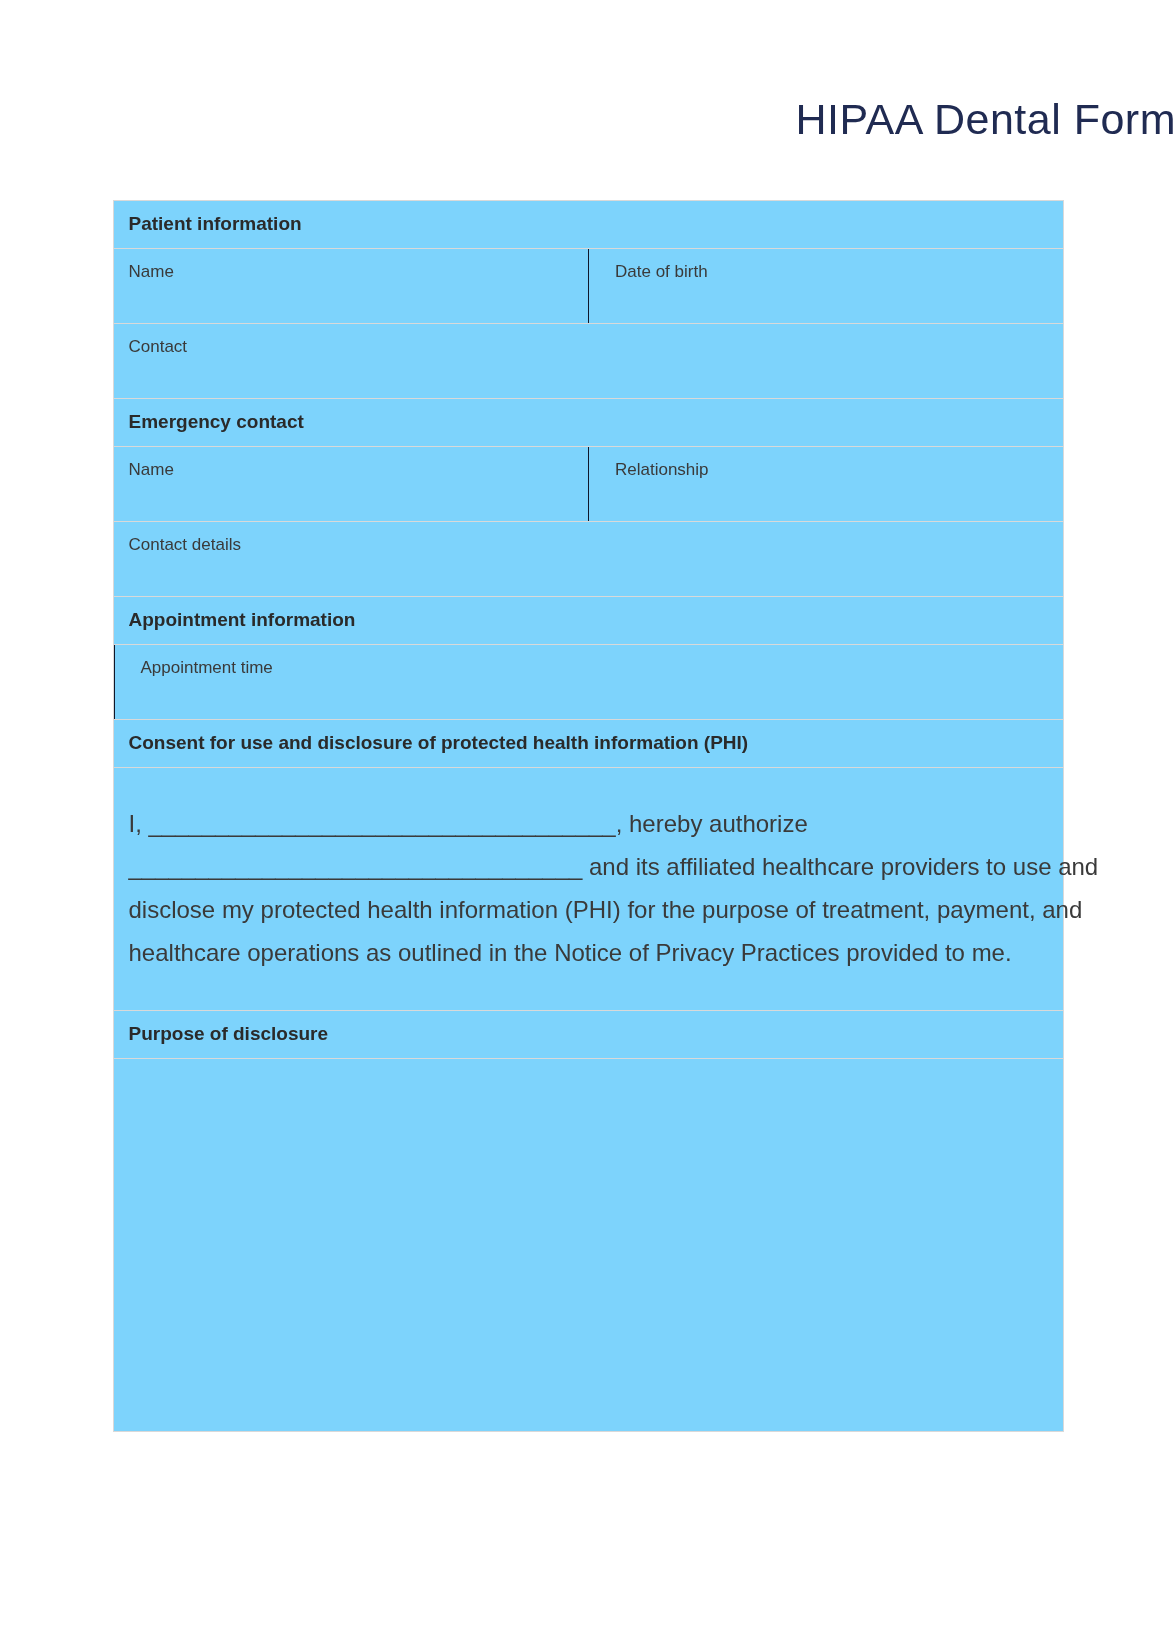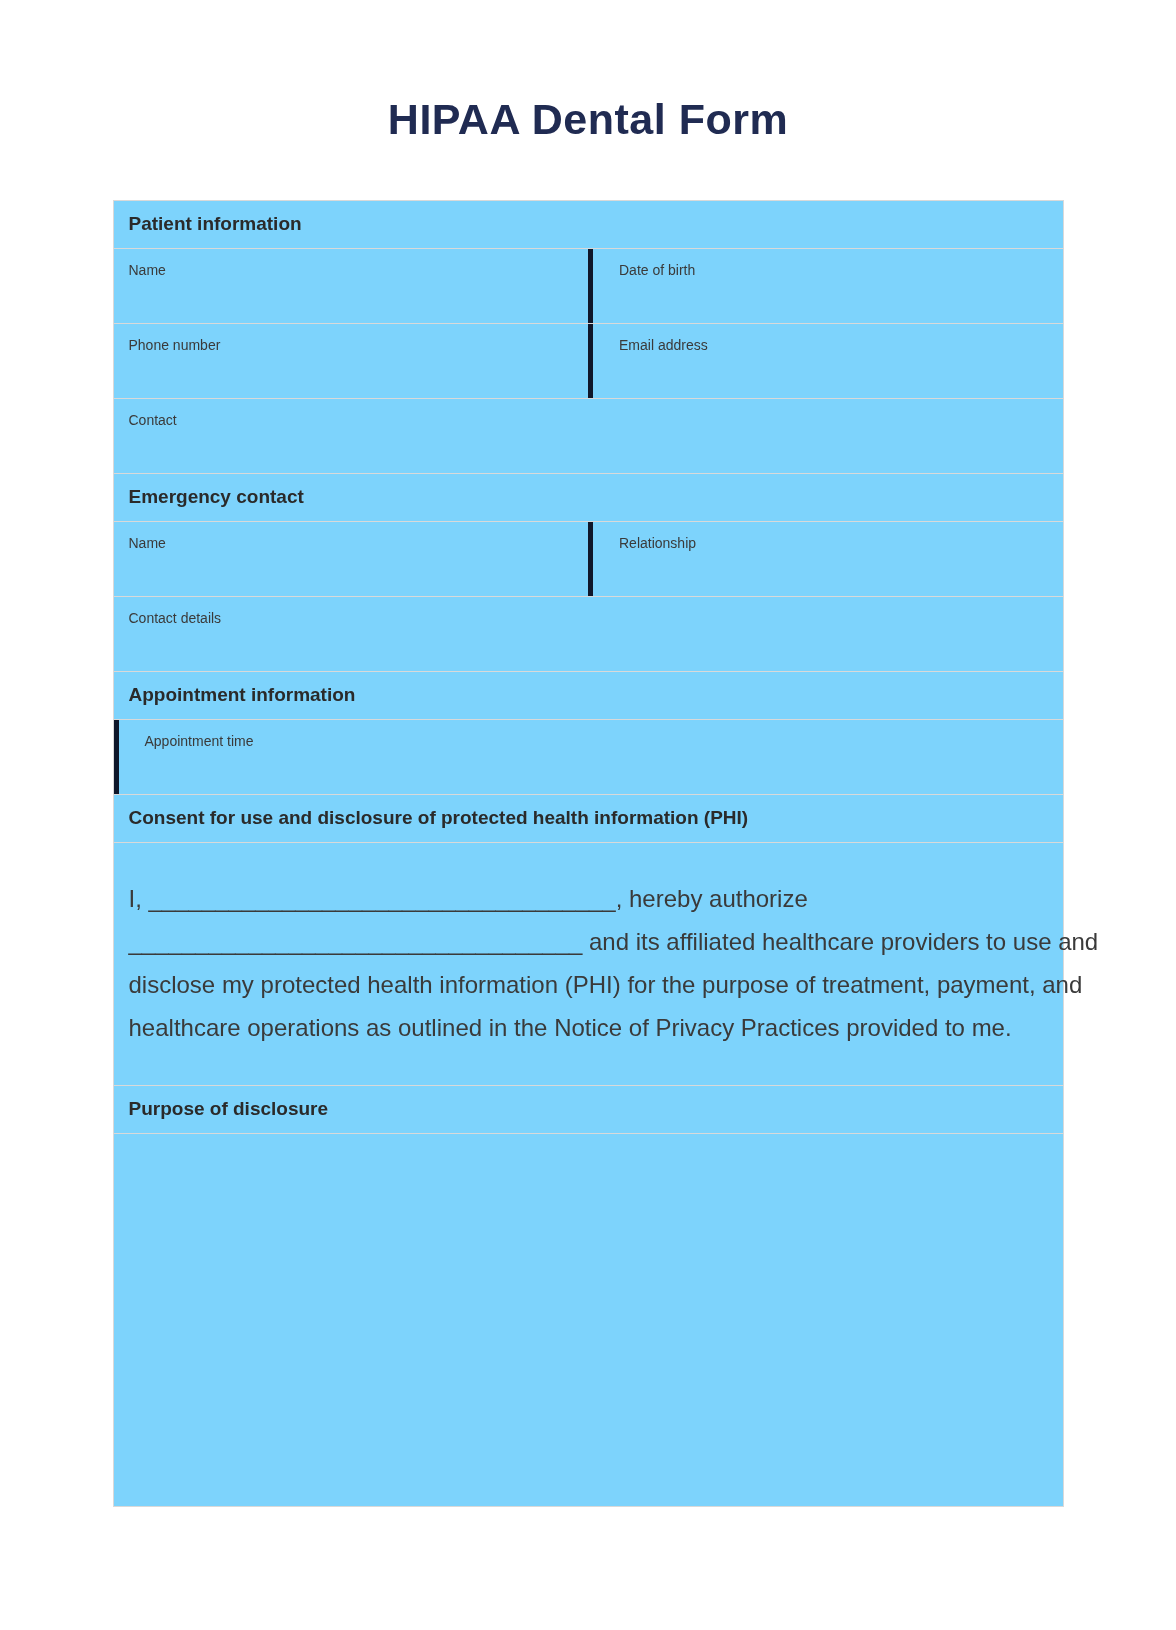--- a/index.html
+++ b/index.html
@@ -10,24 +10,24 @@
   }
   body {
     width: 1176px;
     height: 1630px;
     font-family: "Liberation Sans", sans-serif;
     overflow: hidden;
   }
   .page-title {
     margin: 0;
     padding-top: 93px;
-    text-align: center;
+    text-align: right;
     font-size: 43px;
     line-height: 52px;
-    font-weight: bold;
+    font-weight: normal;
     color: #202b52;
     letter-spacing: 0.5px;
   }
   .form-table {
     width: 951px;
     margin: 55px auto 0 auto;
     border: 1px solid #d9d9d9;
     background: #7dd3fc;
   }
   .row {
@@ -46,25 +46,25 @@
     font-weight: bold;
     color: #2a2a2a;
     white-space: nowrap;
   }
   .data-row {
     height: 75px;
   }
   .cell {
     flex: 1 1 50%;
     padding: 13px 15px;
-    font-size: 14px;
+    font-size: 17px;
     color: #3a3a3a;
   }
   .cell.second {
-    border-left: 5px solid #0f172a;
+    border-left: 1px solid #0f172a;
     padding-left: 26px;
   }
   .consent-row {
     height: 243px;
     display: block;
   }
   .consent-text {
     padding: 34px 15px 0 15px;
     font-size: 24px;
     line-height: 43px;
@@ -89,28 +89,20 @@
 
   <div class="row data-row">
     <div class="cell">
       <span>Name</span>
     </div>
     <div class="cell second">
       <span>Date of birth</span>
     </div>
   </div>
 
-  <div class="row data-row">
-    <div class="cell">
-      <span>Phone number</span>
-    </div>
-    <div class="cell second">
-      <span>Email address</span>
-    </div>
-  </div>
 
   <div class="row data-row">
     <div class="cell">
       <span>Contact</span>
     </div>
   </div>
 
   <div class="row section-row">
     <div class="section-label">Emergency contact</div>
   </div>

